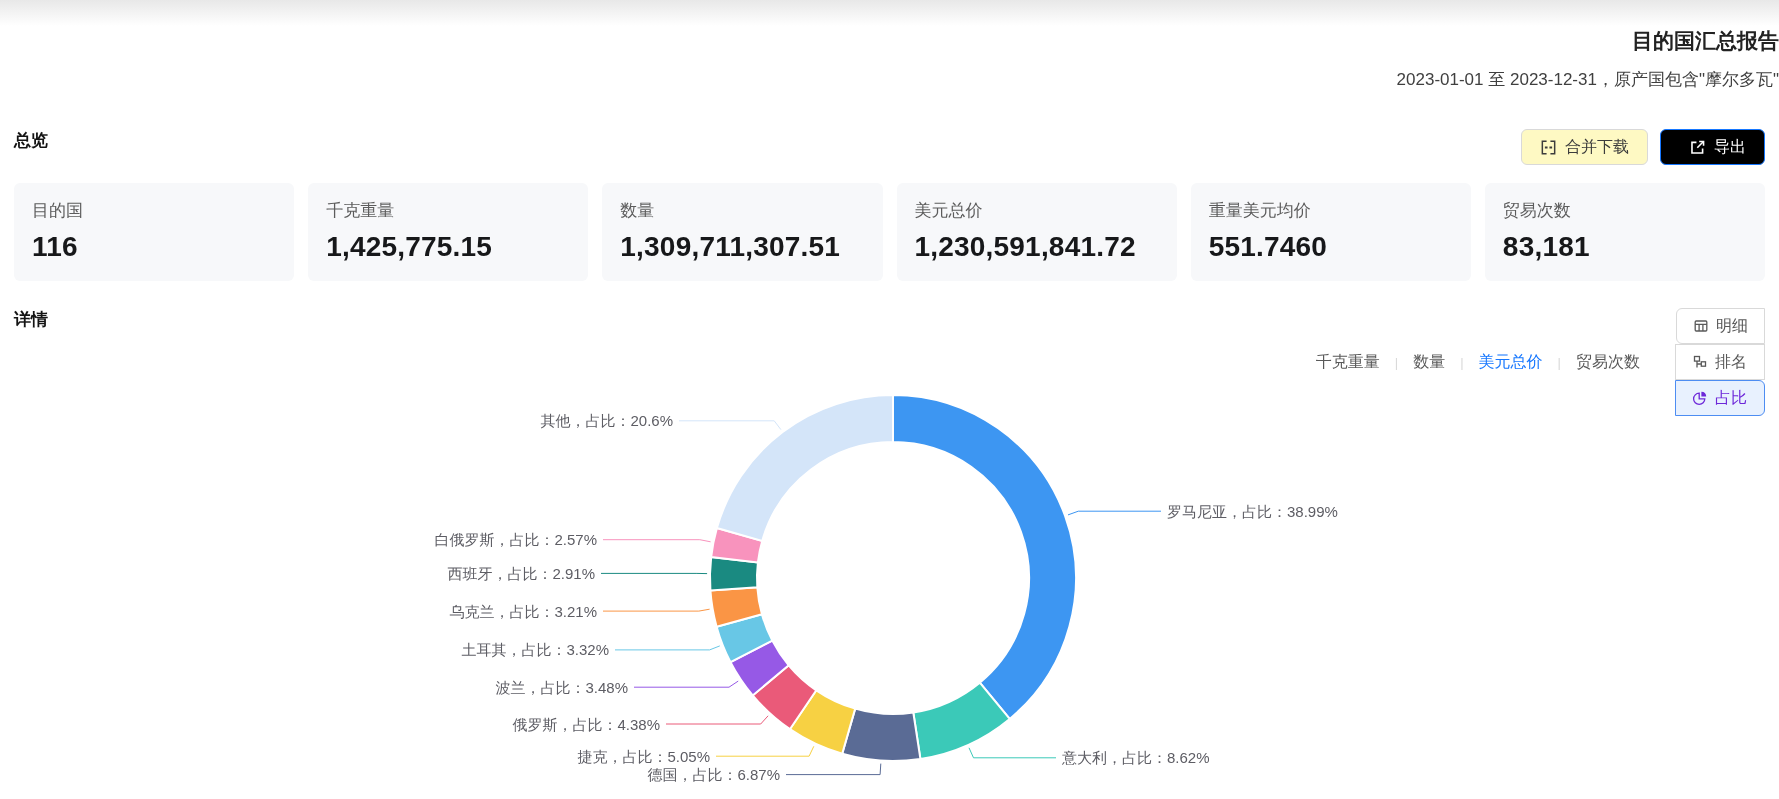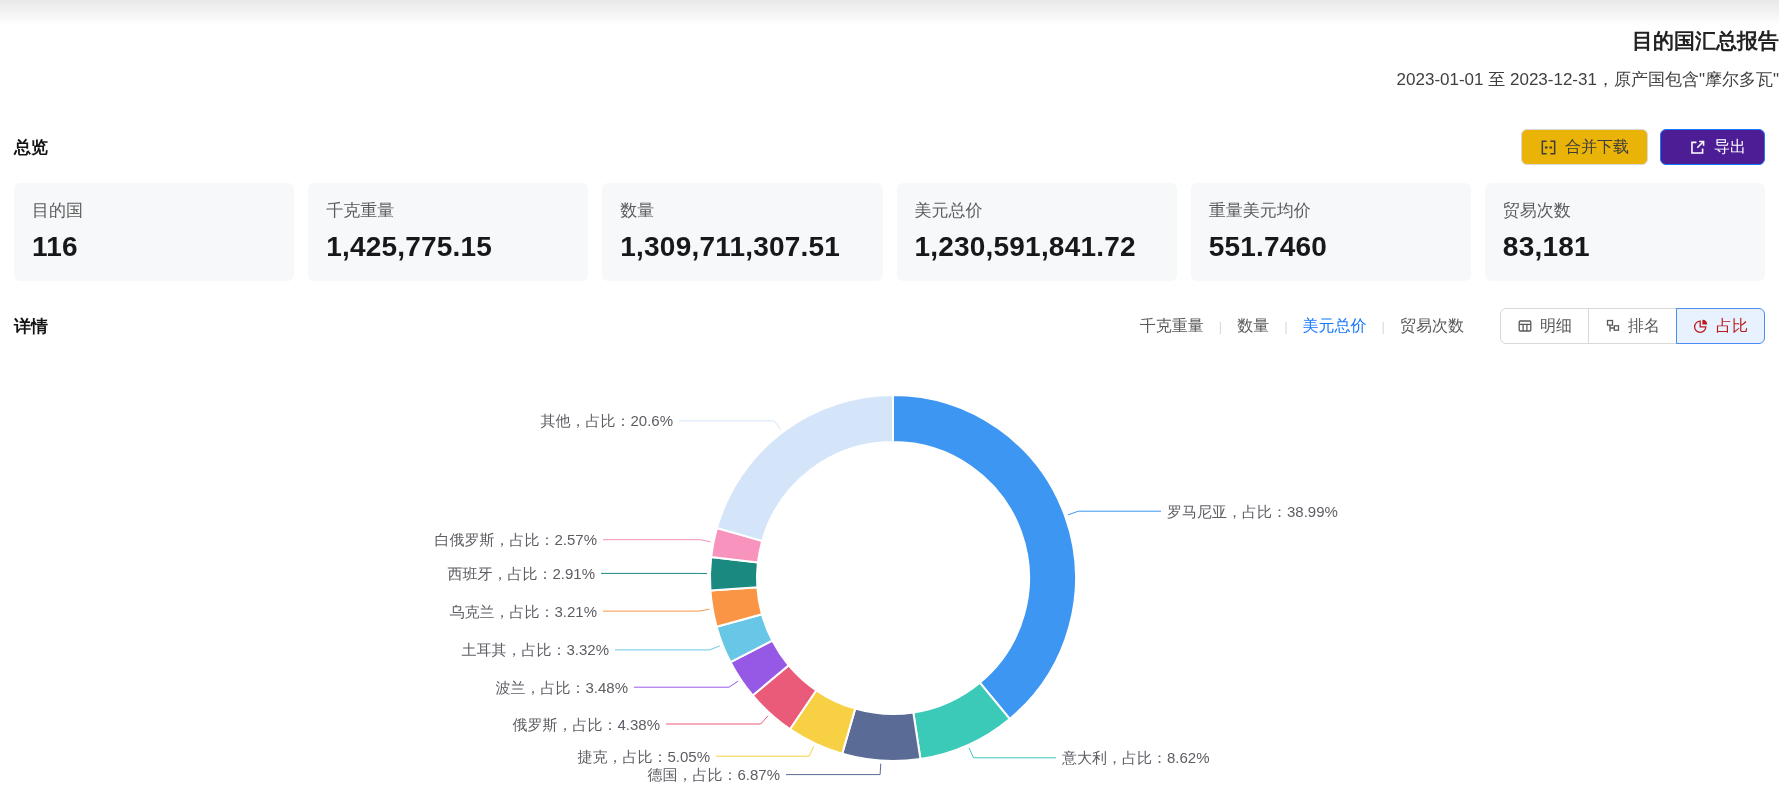--- a/index.html
+++ b/index.html
@@ -9,54 +9,54 @@
     font-family:"Liberation Sans","DejaVu Sans",sans-serif;
     color:#262626;
   }
   .top-fade { position:absolute; top:0; left:0; right:0; height:26px;
     background:linear-gradient(#e8e8e8,#ffffff); pointer-events:none; }
 
   .page-header { position:relative; text-align:right; padding-top:27px; z-index:2; }
   .page-title { font-size:21px; font-weight:600; color:#222; }
   .page-subtitle { margin-top:13px; font-size:17px; color:#3f3f3f; }
 
-  .section-row { display:flex; align-items:center; justify-content:space-between;
+  .section-row { display:flex; justify-content:space-between;
     padding:0 14px; position:relative; z-index:2; }
   .overview-row { margin-top:38px; }
   .detail-row { margin-top:27px; }
   .section-heading { font-size:17px; font-weight:700; color:#141414; }
 
   .actions { display:flex; gap:12px; }
   .btn { height:36px; display:inline-flex; align-items:center; gap:8px;
     padding:0 18px; border-radius:6px; border:1px solid #d9d9d9;
-    background:#eab308; color:#3c3c3c; font-size:16px; cursor:pointer; white-space:nowrap; }
-  .btn-primary { background:#4c1d95; border-color:#1677ff; color:#fff;padding-left:28px; }
+    background:#fef9c3; color:#3c3c3c; font-size:16px; cursor:pointer; white-space:nowrap; }
+  .btn-primary { background:#000000; border-color:#1677ff; color:#fff;padding-left:28px; }
   .btn svg { flex:0 0 auto; }
 
   .cards-row { display:flex; gap:14px; padding:0 14px; margin-top:18px;
     position:relative; z-index:2; }
   .stat-card { flex:1; background:#f7f8fa; border-radius:6px; padding:16px 18px 18px; }
   .stat-label { font-size:17px; color:#5c5c5c; }
   .stat-value { margin-top:9px; font-size:28px; font-weight:700; color:#17181a;
     letter-spacing:.2px; }
 
   .detail-right { display:flex; align-items:center; gap:36px; }
   .metric-tabs { display:flex; align-items:center; gap:15px; font-size:16px; color:#595959; }
   .metric-tab { cursor:pointer; }
   .metric-tab.active { color:#1677ff; }
   .tab-sep { color:#d9d9d9; font-size:13px; }
 
-  .view-group { display:flex; }
+  .view-group { display:flex;flex-direction:column; }
   .view-btn { height:36px; display:inline-flex; align-items:center; gap:7px;
     padding:0 16px; border:1px solid #d9d9d9; background:#fff; color:#595959;
     font-size:16px; cursor:pointer; white-space:nowrap; }
   .view-btn:first-child { border-radius:6px 0 0 6px; }
   .view-btn + .view-btn { margin-left:-1px; }
   .view-btn:last-child { border-radius:0 6px 6px 0; }
-  .view-btn.active { background:#e8f1fe; border-color:#4d8df2; color:#b91c1c;
+  .view-btn.active { background:#e8f1fe; border-color:#4d8df2; color:#6d28d9;
     position:relative; z-index:1; }
 
   .chart-area { position:absolute; inset:0; z-index:1; }
   .chart-area svg { width:100%; height:100%; display:block; }
   .pie-label { font-size:15px; fill:#5d5d64; }
 </style>
 </head>
 <body>
 
 <div class="top-fade"></div>

